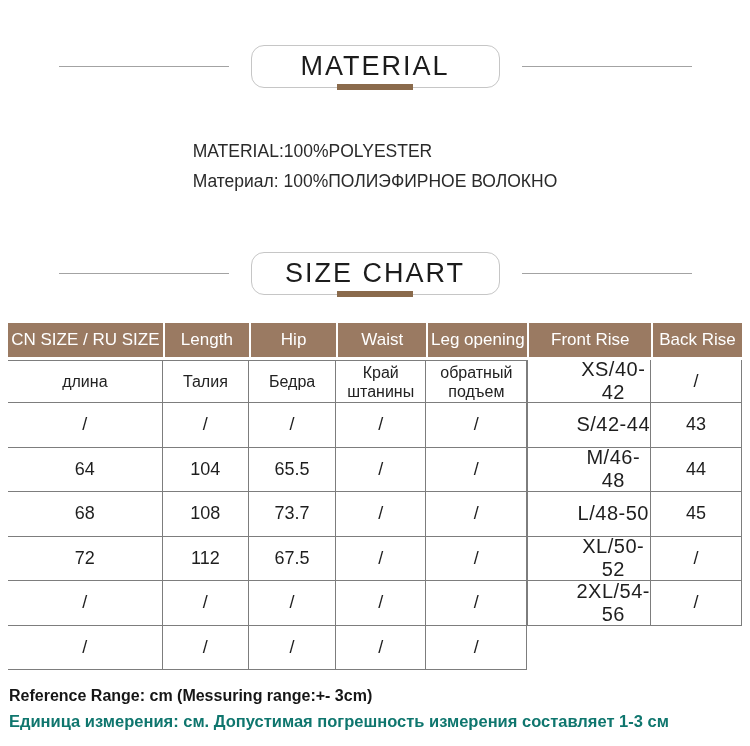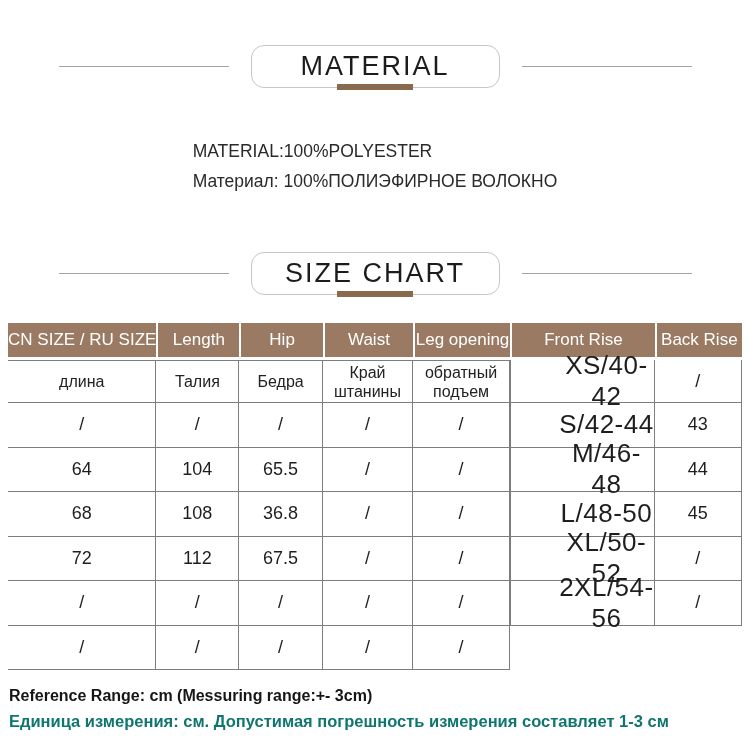--- a/index.html
+++ b/index.html
@@ -47,21 +47,21 @@
   .hdr {
     background: #9a7a62; color: #ffffff;
     font-weight: normal; font-size: 17px;
     border-left: 2px solid #ffffff;
     border-bottom: 3px solid #ffffff;
   }
   .hdr.c0 { border-left: none; }
   .b { border-right: 1px solid #7d7d7d; border-bottom: 1px solid #7d7d7d; }
   .colfirst { border-left: 1px solid #7d7d7d; }
   .ru { font-size: 16px; line-height: 19px; border-top: 1px solid #7d7d7d; padding: 0 11px; color: #222; }
-  .size-cell { font-size: 26px; letter-spacing: 0.5px; padding-left: 48px; }
+  .size-cell { font-size: 20px; letter-spacing: 0.5px; padding-left: 48px; }
   .val-cell { font-size: 18px; }
 
   
   .footnote-en { margin: 17px 0 0 9px; font-size: 16px; font-weight: bold; color: #161616; }
   .footnote-ru { margin: 7px 0 0 9px; font-size: 16.5px; font-weight: bold; color: #0f766e; }
 </style>
 </head>
 <body>
 
 <div class="title-row first">
@@ -116,21 +116,21 @@
   <div class="cell b val-cell">64</div>
   <div class="cell b val-cell">104</div>
   <div class="cell b val-cell">65.5</div>
   <div class="cell b val-cell">/</div>
   <div class="cell b val-cell">/</div>
 
   <div class="cell b colfirst size-cell">M/46-48</div>
   <div class="cell b val-cell">44</div>
   <div class="cell b val-cell">68</div>
   <div class="cell b val-cell">108</div>
-  <div class="cell b val-cell">36.8</div>
+  <div class="cell b val-cell">73.7</div>
   <div class="cell b val-cell">/</div>
   <div class="cell b val-cell">/</div>
 
   <div class="cell b colfirst size-cell">L/48-50</div>
   <div class="cell b val-cell">45</div>
   <div class="cell b val-cell">72</div>
   <div class="cell b val-cell">112</div>
   <div class="cell b val-cell">67.5</div>
   <div class="cell b val-cell">/</div>
   <div class="cell b val-cell">/</div>

